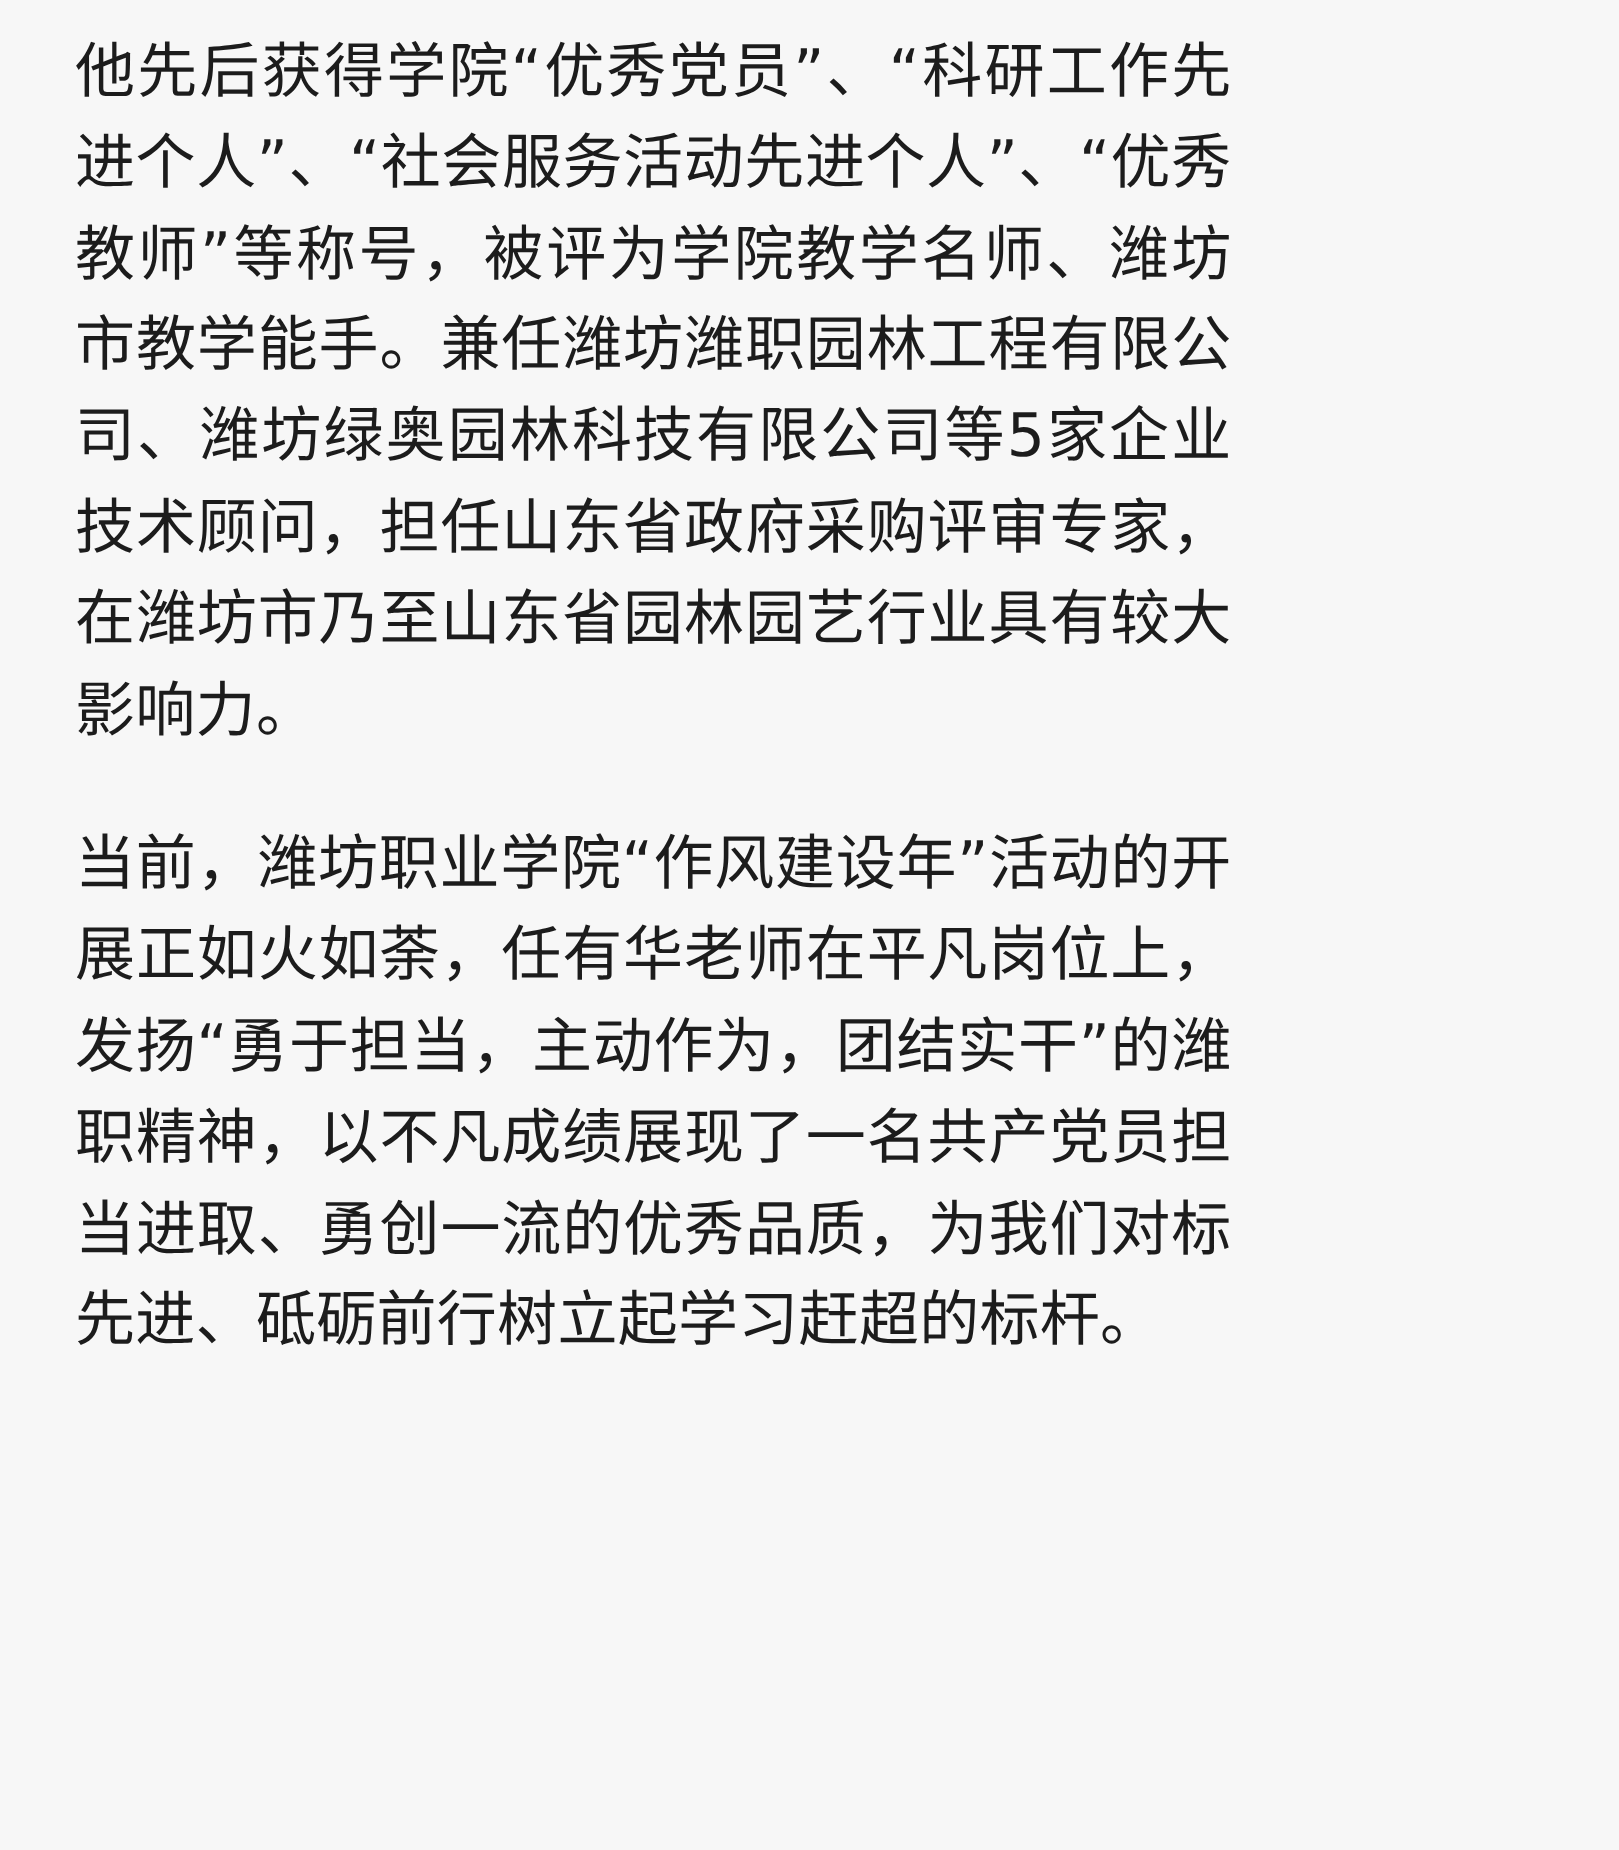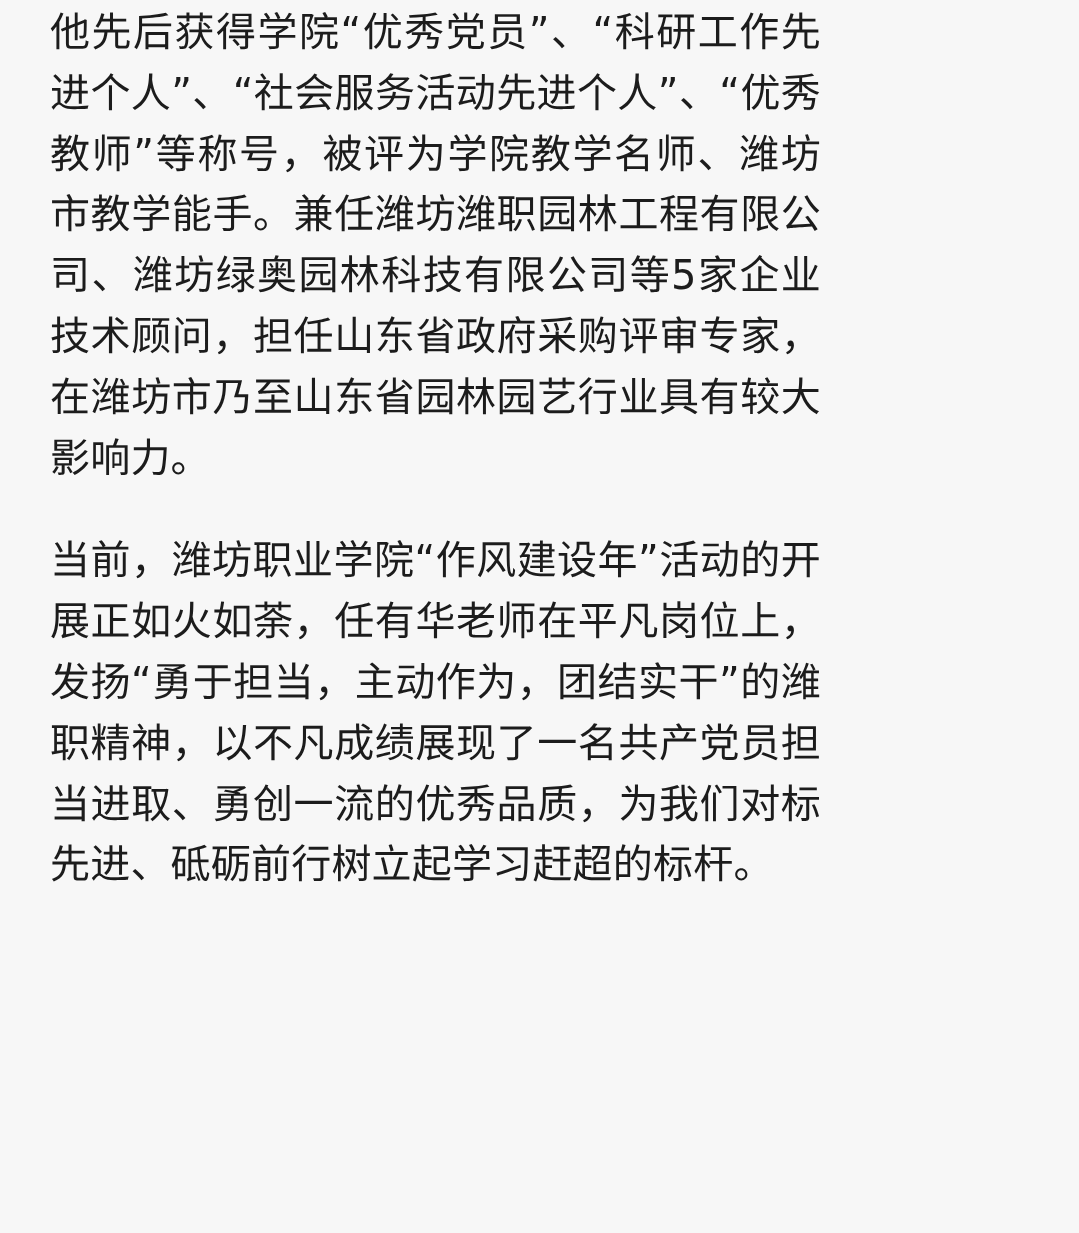--- a/index.html
+++ b/index.html
@@ -10,21 +10,21 @@
   }
   body {
     width: 1079px;
     min-height: 1233px;
     font-family: "DejaVu Sans", "Liberation Sans", sans-serif;
     color: #1a1a1a;
   }
   .article {
     box-sizing: border-box;
     width: 865px;
-    padding: 2px 44px 24px 50px;
+    padding: 18px 44px 24px 50px;
     background: #f7f7f7;
   }
   .paragraph {
     margin: 0 0 42px 0;
     font-size: 40px;
     line-height: 1.52;
     letter-spacing: 0.2px;
     text-align: justify;
     text-justify: inter-ideograph;
     color: #1c1c1c;

